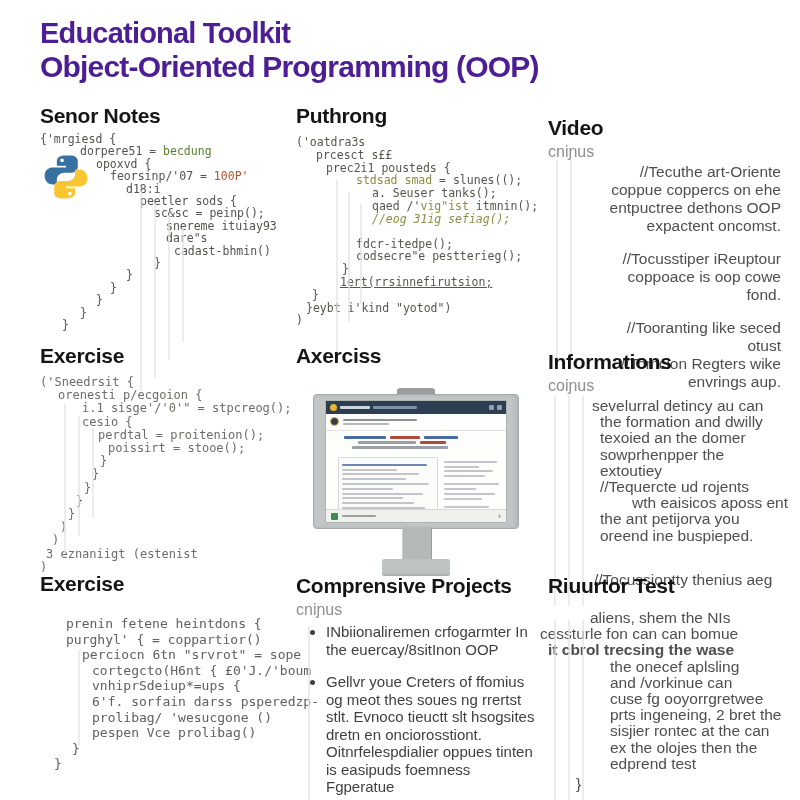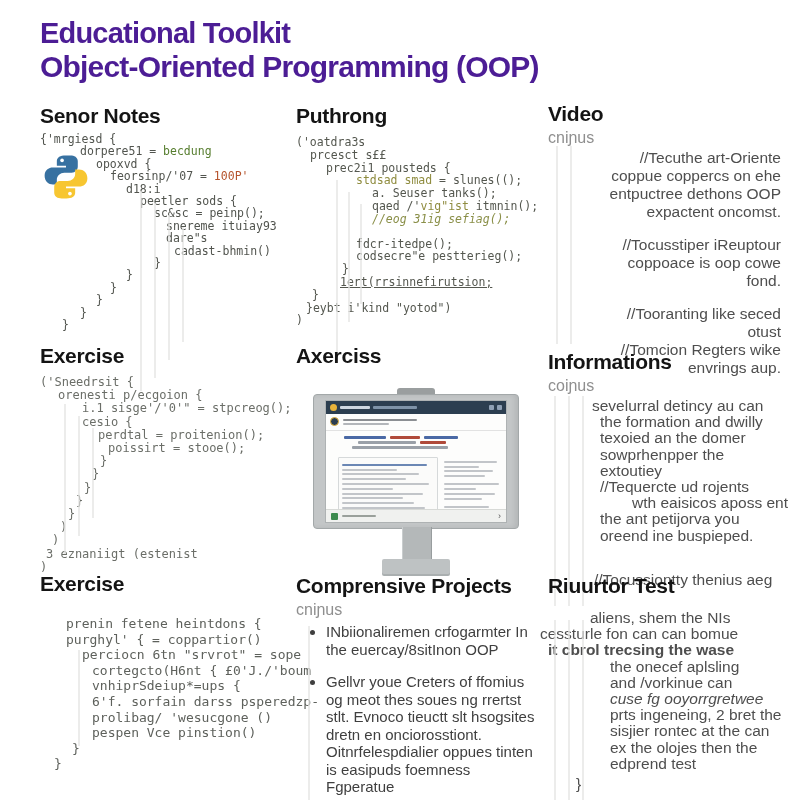--- a/index.html
+++ b/index.html
@@ -104,38 +104,38 @@
   </div>
 </div>
 
 <div class="cell" style="left:296px;top:104px;width:245px;">
   <div class="h2">Puthrong</div>
   <div class="code code-sm" style="margin-top:8px;line-height:12.8px;color:#54574f;">
     <div class="guide" style="left:40px;top:44px;height:180px;"></div>
     <div class="guide" style="left:52px;top:56px;height:130px;"></div>
     <div class="guide" style="left:64px;top:68px;height:100px;"></div>
     <div class="cl">('oatdra3s</div>
-    <div class="cl" style="margin-left:14px;">prcesct s££</div>
+    <div class="cl" style="margin-left:20px;">prcesct s££</div>
     <div class="cl" style="margin-left:30px;">prec2i1 pousteds {</div>
     <div class="cl" style="margin-left:60px;"><span class="tok-o">stdsad smad</span><span> = slunes(();</span></div>
     <div class="cl" style="margin-left:76px;">a. Seuser tanks();</div>
     <div class="cl" style="margin-left:76px;"><span>qaed /'</span><span class="tok-o">vig"ist</span><span> itmnin();</span></div>
     <div class="cl tok-c" style="margin-left:76px;font-style:italic;">//eog 31ig sefiag();</div>
     <div class="cl" style="height:12px;"></div>
     <div class="cl" style="margin-left:60px;">fdcr-itedpe();</div>
     <div class="cl" style="margin-left:60px;">codsecre"e pestterieg();</div>
     <div class="cl" style="margin-left:46px;">}</div>
     <div class="cl" style="margin-left:44px;text-decoration:underline;">1ert(rrsinnefirutsion;</div>
     <div class="cl" style="margin-left:16px;">}</div>
     <div class="cl" style="margin-left:10px;">}eybt i'kind "yotod")</div>
     <div class="cl">)</div>
   </div>
 </div>
 
-<div class="cell" style="left:548px;top:102px;width:240px;">
+<div class="cell" style="left:548px;top:116px;width:240px;">
   <div class="h2">Video</div>
   <div class="sub">cniɲus</div>
   <div class="guide" style="left:8px;top:44px;height:198px;"></div>
   <div class="guide" style="left:22px;top:44px;height:198px;"></div>
   <div style="margin-top:2px;text-align:right;">
     <p class="para">//Tecuthe art-Oriente coppue coppercs on ehe entpuctree dethons OOP expactent oncomst.</p>
     <p class="para">//Tocusstiper iReuptour coppoace is oop cowe fond.</p>
     <p class="para" style="margin-bottom:0;">//Tooranting like seced otust</p>
     <p class="para" style="margin-top:0;">//Tomcion Regters wike envrings aup.</p>
   </div>
@@ -268,21 +268,21 @@
   <div class="h2">Exercise</div>
   <div class="code code-lg" style="margin-top:20px;">
     <div class="guide" style="left:38px;top:34px;height:96px;"></div>
     <div class="cl" style="margin-left:26px;">prenin fetene heintdons {</div>
     <div class="cl" style="margin-left:26px;">purghyl' { = coppartior()</div>
     <div class="cl" style="margin-left:42px;">perciocn 6tn "srvrot" = sope</div>
     <div class="cl" style="margin-left:52px;">cortegcto(H6nt { £0'J./'boum</div>
     <div class="cl" style="margin-left:52px;">vnhiprSdeiup*=ups {</div>
     <div class="cl" style="margin-left:52px;">6'f. sorfain darss psperedzp-</div>
     <div class="cl" style="margin-left:52px;">prolibag/ 'wesucgone ()</div>
-    <div class="cl" style="margin-left:52px;">pespen Vce pinstion()</div>
+    <div class="cl" style="margin-left:52px;">pespen Vce prolibag()</div>
     <div class="cl" style="margin-left:32px;">}</div>
     <div class="cl" style="margin-left:14px;">}</div>
   </div>
 </div>
 
 <div class="cell" style="left:296px;top:574px;width:250px;">
   <div class="h2">Comprensive Projects</div>
   <div class="sub">cniɲus</div>
   <div class="guide" style="left:12px;top:52px;height:180px;"></div>
   <ul class="blist" style="margin-top:4px;">
@@ -296,20 +296,20 @@
   <div class="h2">Riuurtor Test</div>
   <div class="guide" style="left:6px;top:46px;height:200px;"></div>
   <div class="guide" style="left:20px;top:46px;height:200px;"></div>
   <div class="guide" style="left:34px;top:46px;height:200px;"></div>
   <div style="margin-top:12px;line-height:16.4px;">
     <div class="tline" style="margin-left:42px;">aliens, shem the NIs</div>
     <div class="tline" style="margin-left:-8px;">cessturle fon can can bomue</div>
     <div class="tline" style="font-weight:bold;">it cbrol trecsing the wase</div>
     <div class="tline" style="margin-left:62px;">the onecef aplsling</div>
     <div class="tline" style="margin-left:62px;">and /vorkinue can</div>
-    <div class="tline" style="margin-left:62px;font-style:italic;">cuse fg ooyorrgretwee</div>
+    <div class="tline" style="margin-left:62px;">cuse fg ooyorrgretwee</div>
     <div class="tline" style="margin-left:62px;">prts ingeneing, 2 bret the</div>
     <div class="tline" style="margin-left:62px;">sisjier rontec at the can</div>
     <div class="tline" style="margin-left:62px;">ex the olojes then the</div>
     <div class="tline" style="margin-left:62px;">edprend test</div>
     <div class="tline" style="margin-left:28px;margin-top:4px;">}</div>
   </div>
 </div>
 
 </body></html>

